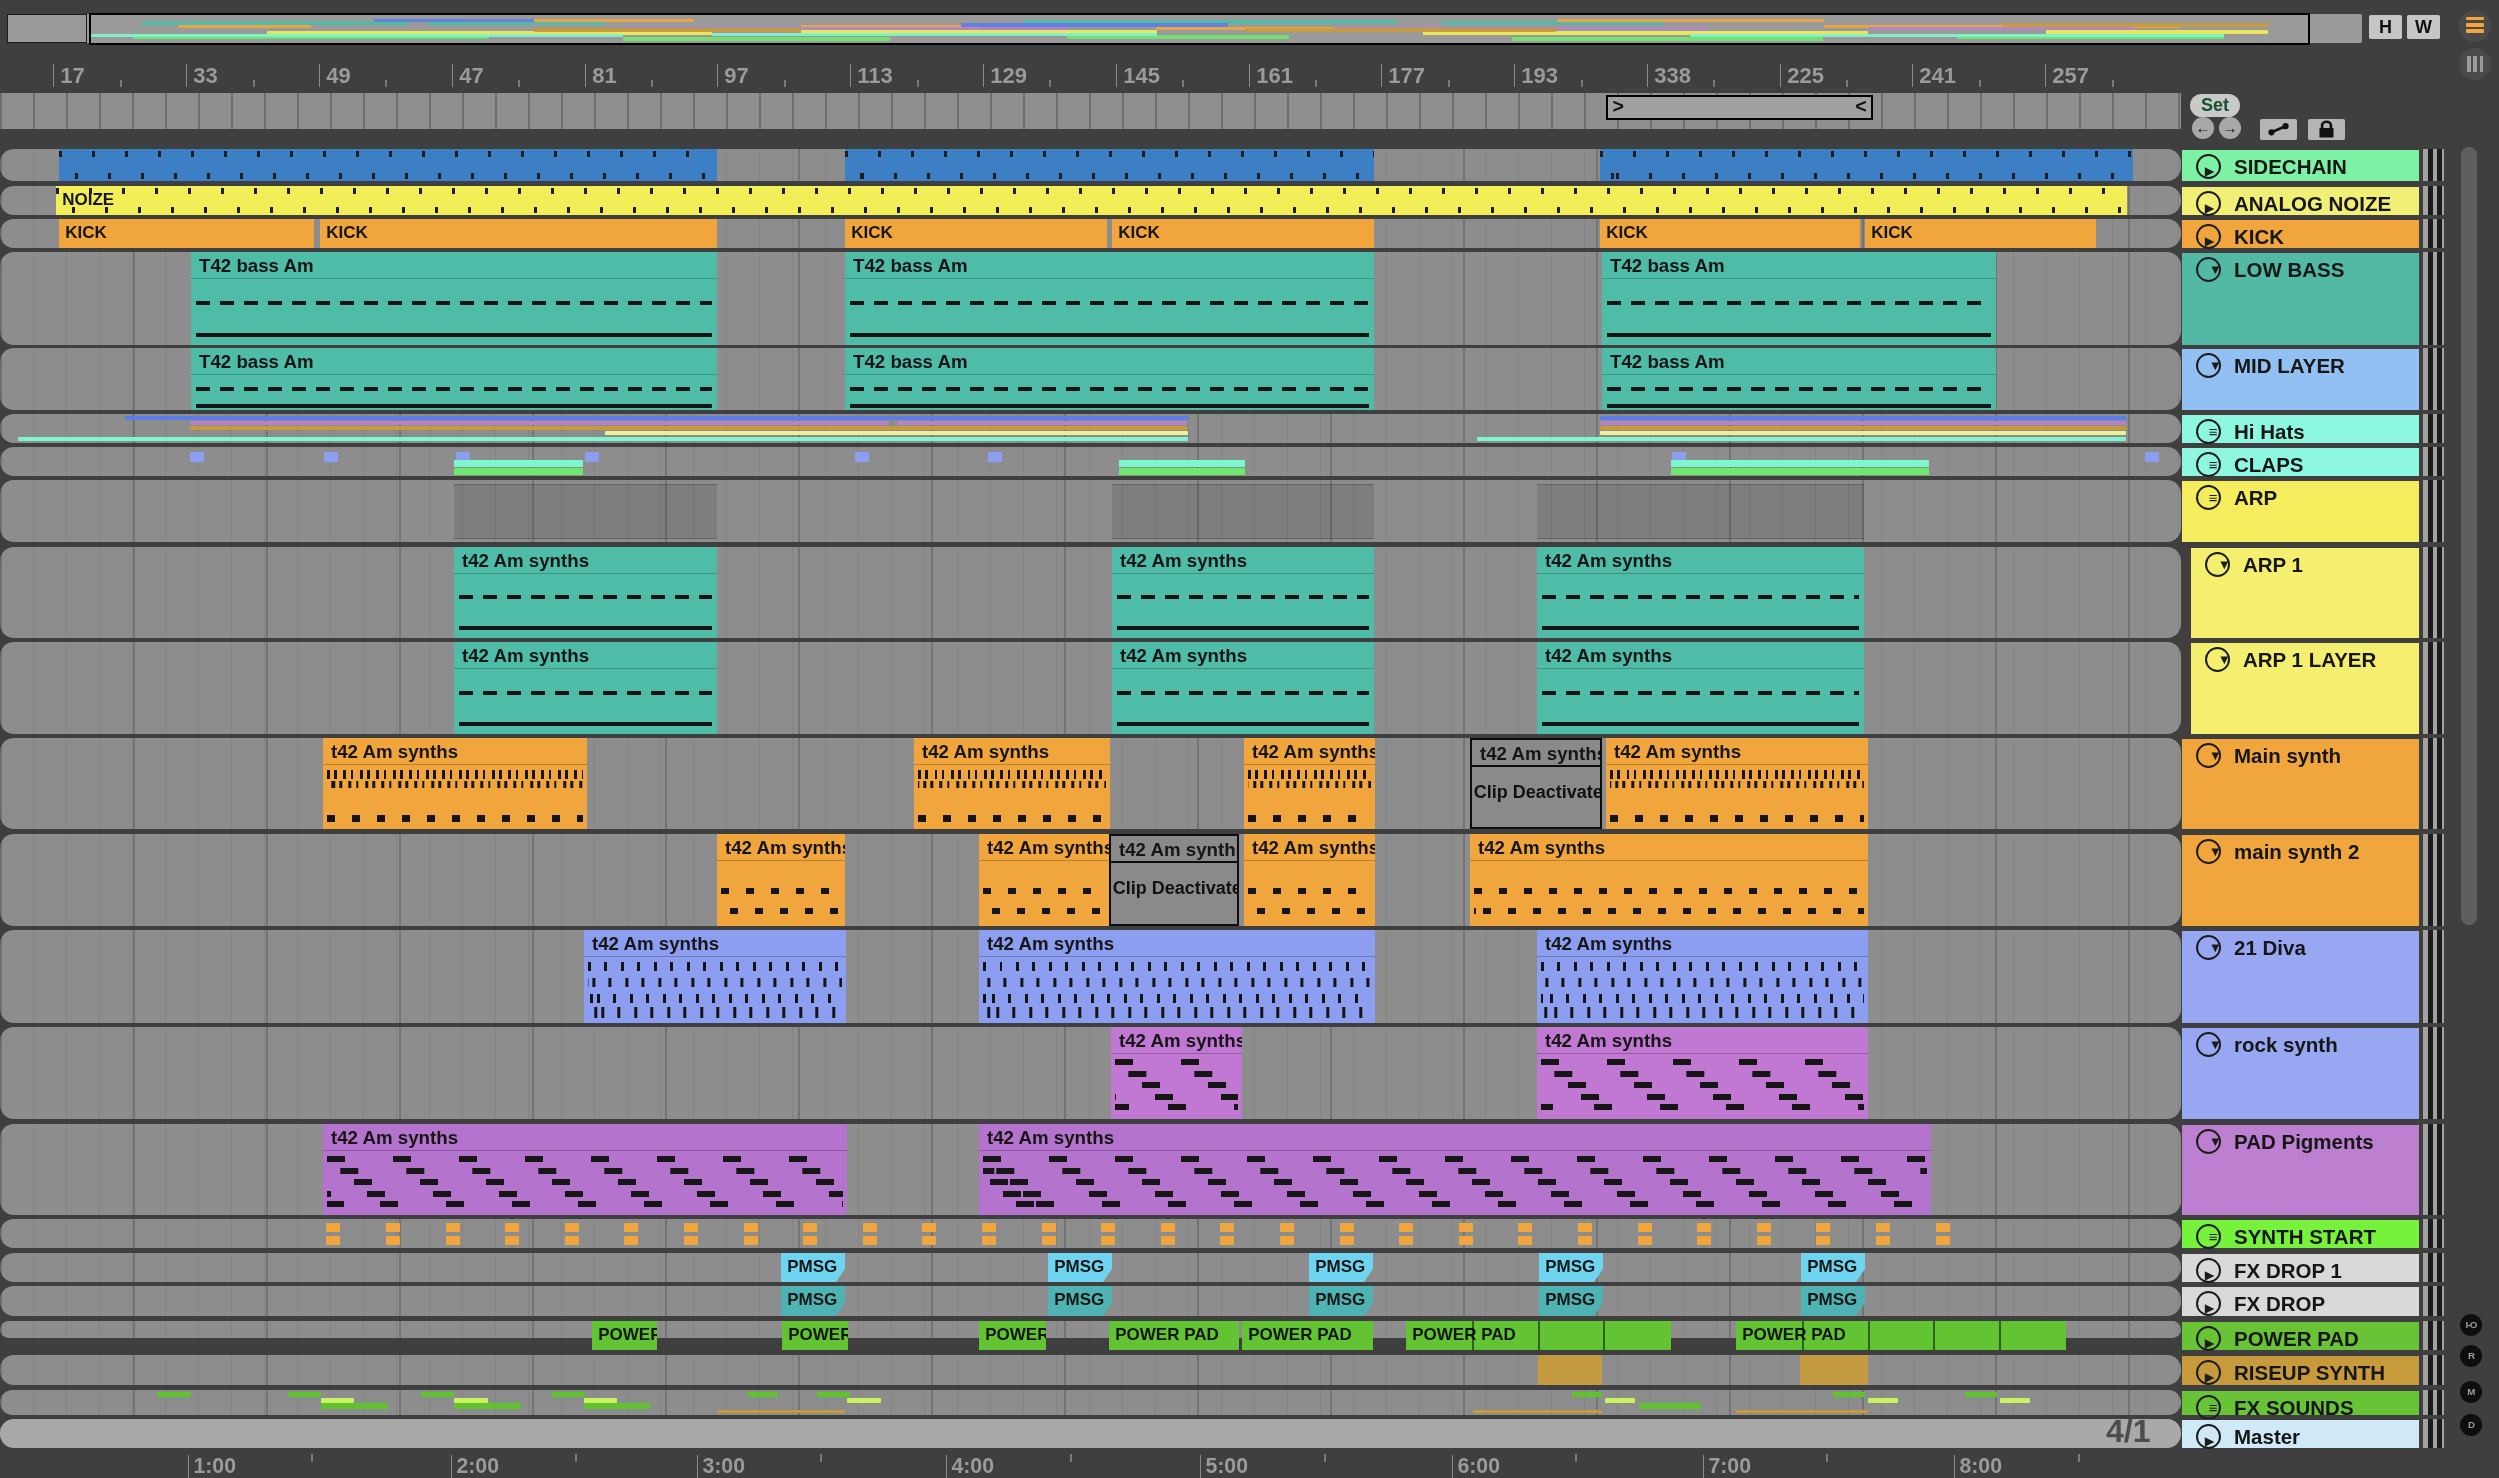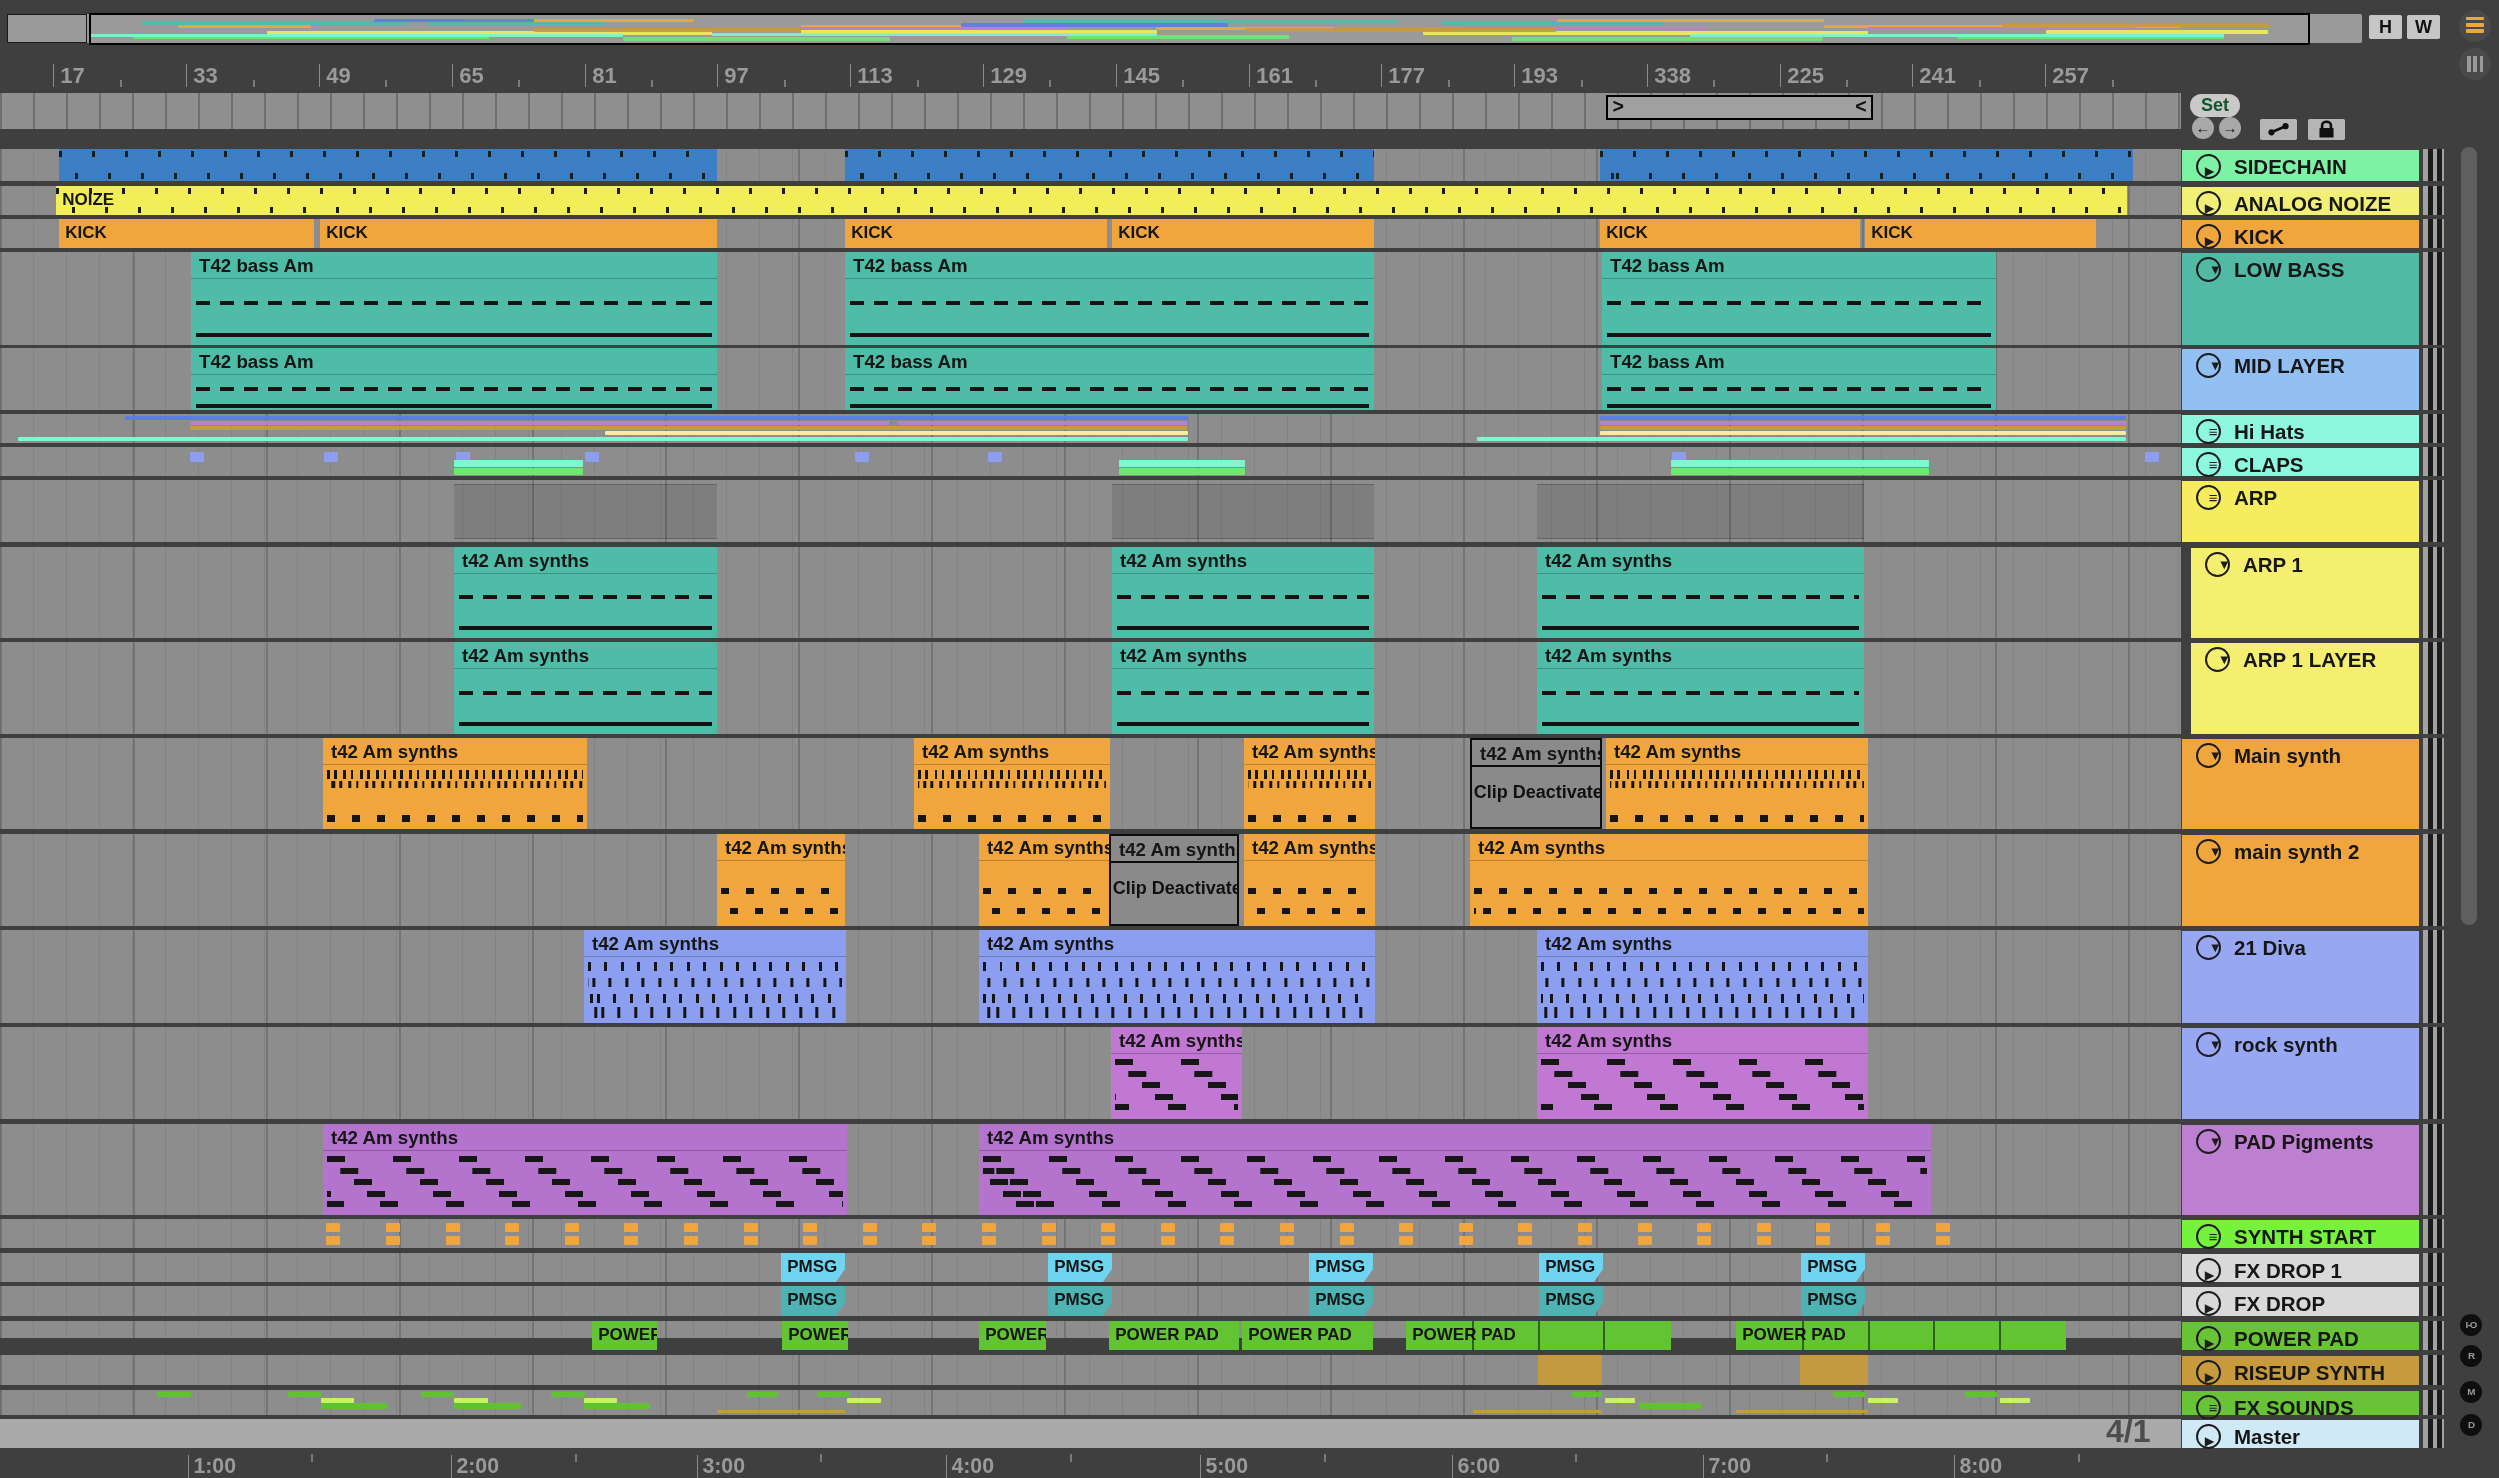--- a/index.html
+++ b/index.html
@@ -24,21 +24,21 @@
          background-image:repeating-linear-gradient(90deg,#6e6e6e 0 1.8px,transparent 1.8px 33px);}
   .loopbrace{top:95px;height:25px;background:#a0a0a0;border:2.7px solid #000;color:#111;
              font-size:19.6px;font-weight:bold;line-height:19.6px;}
   .loopbrace .lg{left:4.4px;top:0;} .loopbrace .rg{right:4.4px;top:0;}
   .timelabel{color:#9a9a9a;font-size:21.3px;font-weight:bold;border-left:1.8px solid #8a8a8a;
              padding-left:4.4px;height:23px;line-height:23px;}
   .btick{width:1.8px;height:8px;background:#7a7a7a;}
   
   .row{left:0;width:2181px;background:#8d8d8d;
        background-image:repeating-linear-gradient(90deg,rgba(0,0,0,.18) 0 1.8px,transparent 1.8px 133px),
-                        repeating-linear-gradient(90deg,rgba(0,0,0,.07) 0 0.9px,transparent 0.9px 33px);}
+                        repeating-linear-gradient(90deg,rgba(0,0,0,.07) 0 0.9px,transparent 0.9px 33px);border-radius:14px;}
   .clip{overflow:hidden;}
   .cellgrid{background-image:repeating-linear-gradient(90deg,rgba(0,0,0,.14) 0 0.9px,transparent 0.9px 33px);}
   .clip .title{left:0;top:0;right:0;height:27px;line-height:27px;padding-left:8px;color:#161616;
                font-size:18.7px;font-weight:bold;border-bottom:1.8px solid rgba(0,0,0,.22);white-space:nowrap;}
   .slab{left:0;top:0;right:0;bottom:0;padding-left:6.2px;color:#161616;font-size:17px;font-weight:bold;
         line-height:27.6px;white-space:nowrap;overflow:hidden;}
   .tickrow{left:0;right:0;height:6.2px;
            background-image:repeating-linear-gradient(90deg,#1c1c1c 0 2.7px,transparent 2.7px 33px);}
   .dashline{left:5.3px;right:5.3px;height:4.4px;
             background-image:repeating-linear-gradient(90deg,#141414 0 14.2px,transparent 14.2px 24px);}
@@ -127,21 +127,21 @@
       <div class="vbar" style="left:20.5px;"></div>
   </div>
 
   <div id="beatruler" style="left:0;top:53px;width:2181px;height:39px;">
       <div class="barnum" style="left: 53px; top: 10.7px; height: 23px;">17</div>
       <div class="midtick" style="left: 120px; top: 27px; width: 1.8px; height: 7.1px;"></div>
       <div class="barnum" style="left: 186px; top: 10.7px; height: 23px;">33</div>
       <div class="midtick" style="left: 253px; top: 27px; width: 1.8px; height: 7.1px;"></div>
       <div class="barnum" style="left: 319px; top: 10.7px; height: 23px;">49</div>
       <div class="midtick" style="left: 385px; top: 27px; width: 1.8px; height: 7.1px;"></div>
-      <div class="barnum" style="left: 452px; top: 10.7px; height: 23px;">65</div>
+      <div class="barnum" style="left: 452px; top: 10.7px; height: 23px;">47</div>
       <div class="midtick" style="left: 518px; top: 27px; width: 1.8px; height: 7.1px;"></div>
       <div class="barnum" style="left: 585px; top: 10.7px; height: 23px;">81</div>
       <div class="midtick" style="left: 651px; top: 27px; width: 1.8px; height: 7.1px;"></div>
       <div class="barnum" style="left: 717px; top: 10.7px; height: 23px;">97</div>
       <div class="midtick" style="left: 784px; top: 27px; width: 1.8px; height: 7.1px;"></div>
       <div class="barnum" style="left: 850px; top: 10.7px; height: 23px;">113</div>
       <div class="midtick" style="left: 917px; top: 27px; width: 1.8px; height: 7.1px;"></div>
       <div class="barnum" style="left: 983px; top: 10.7px; height: 23px;">129</div>
       <div class="midtick" style="left: 1049px; top: 27px; width: 1.8px; height: 7.1px;"></div>
       <div class="barnum" style="left: 1116px; top: 10.7px; height: 23px;">145</div>

